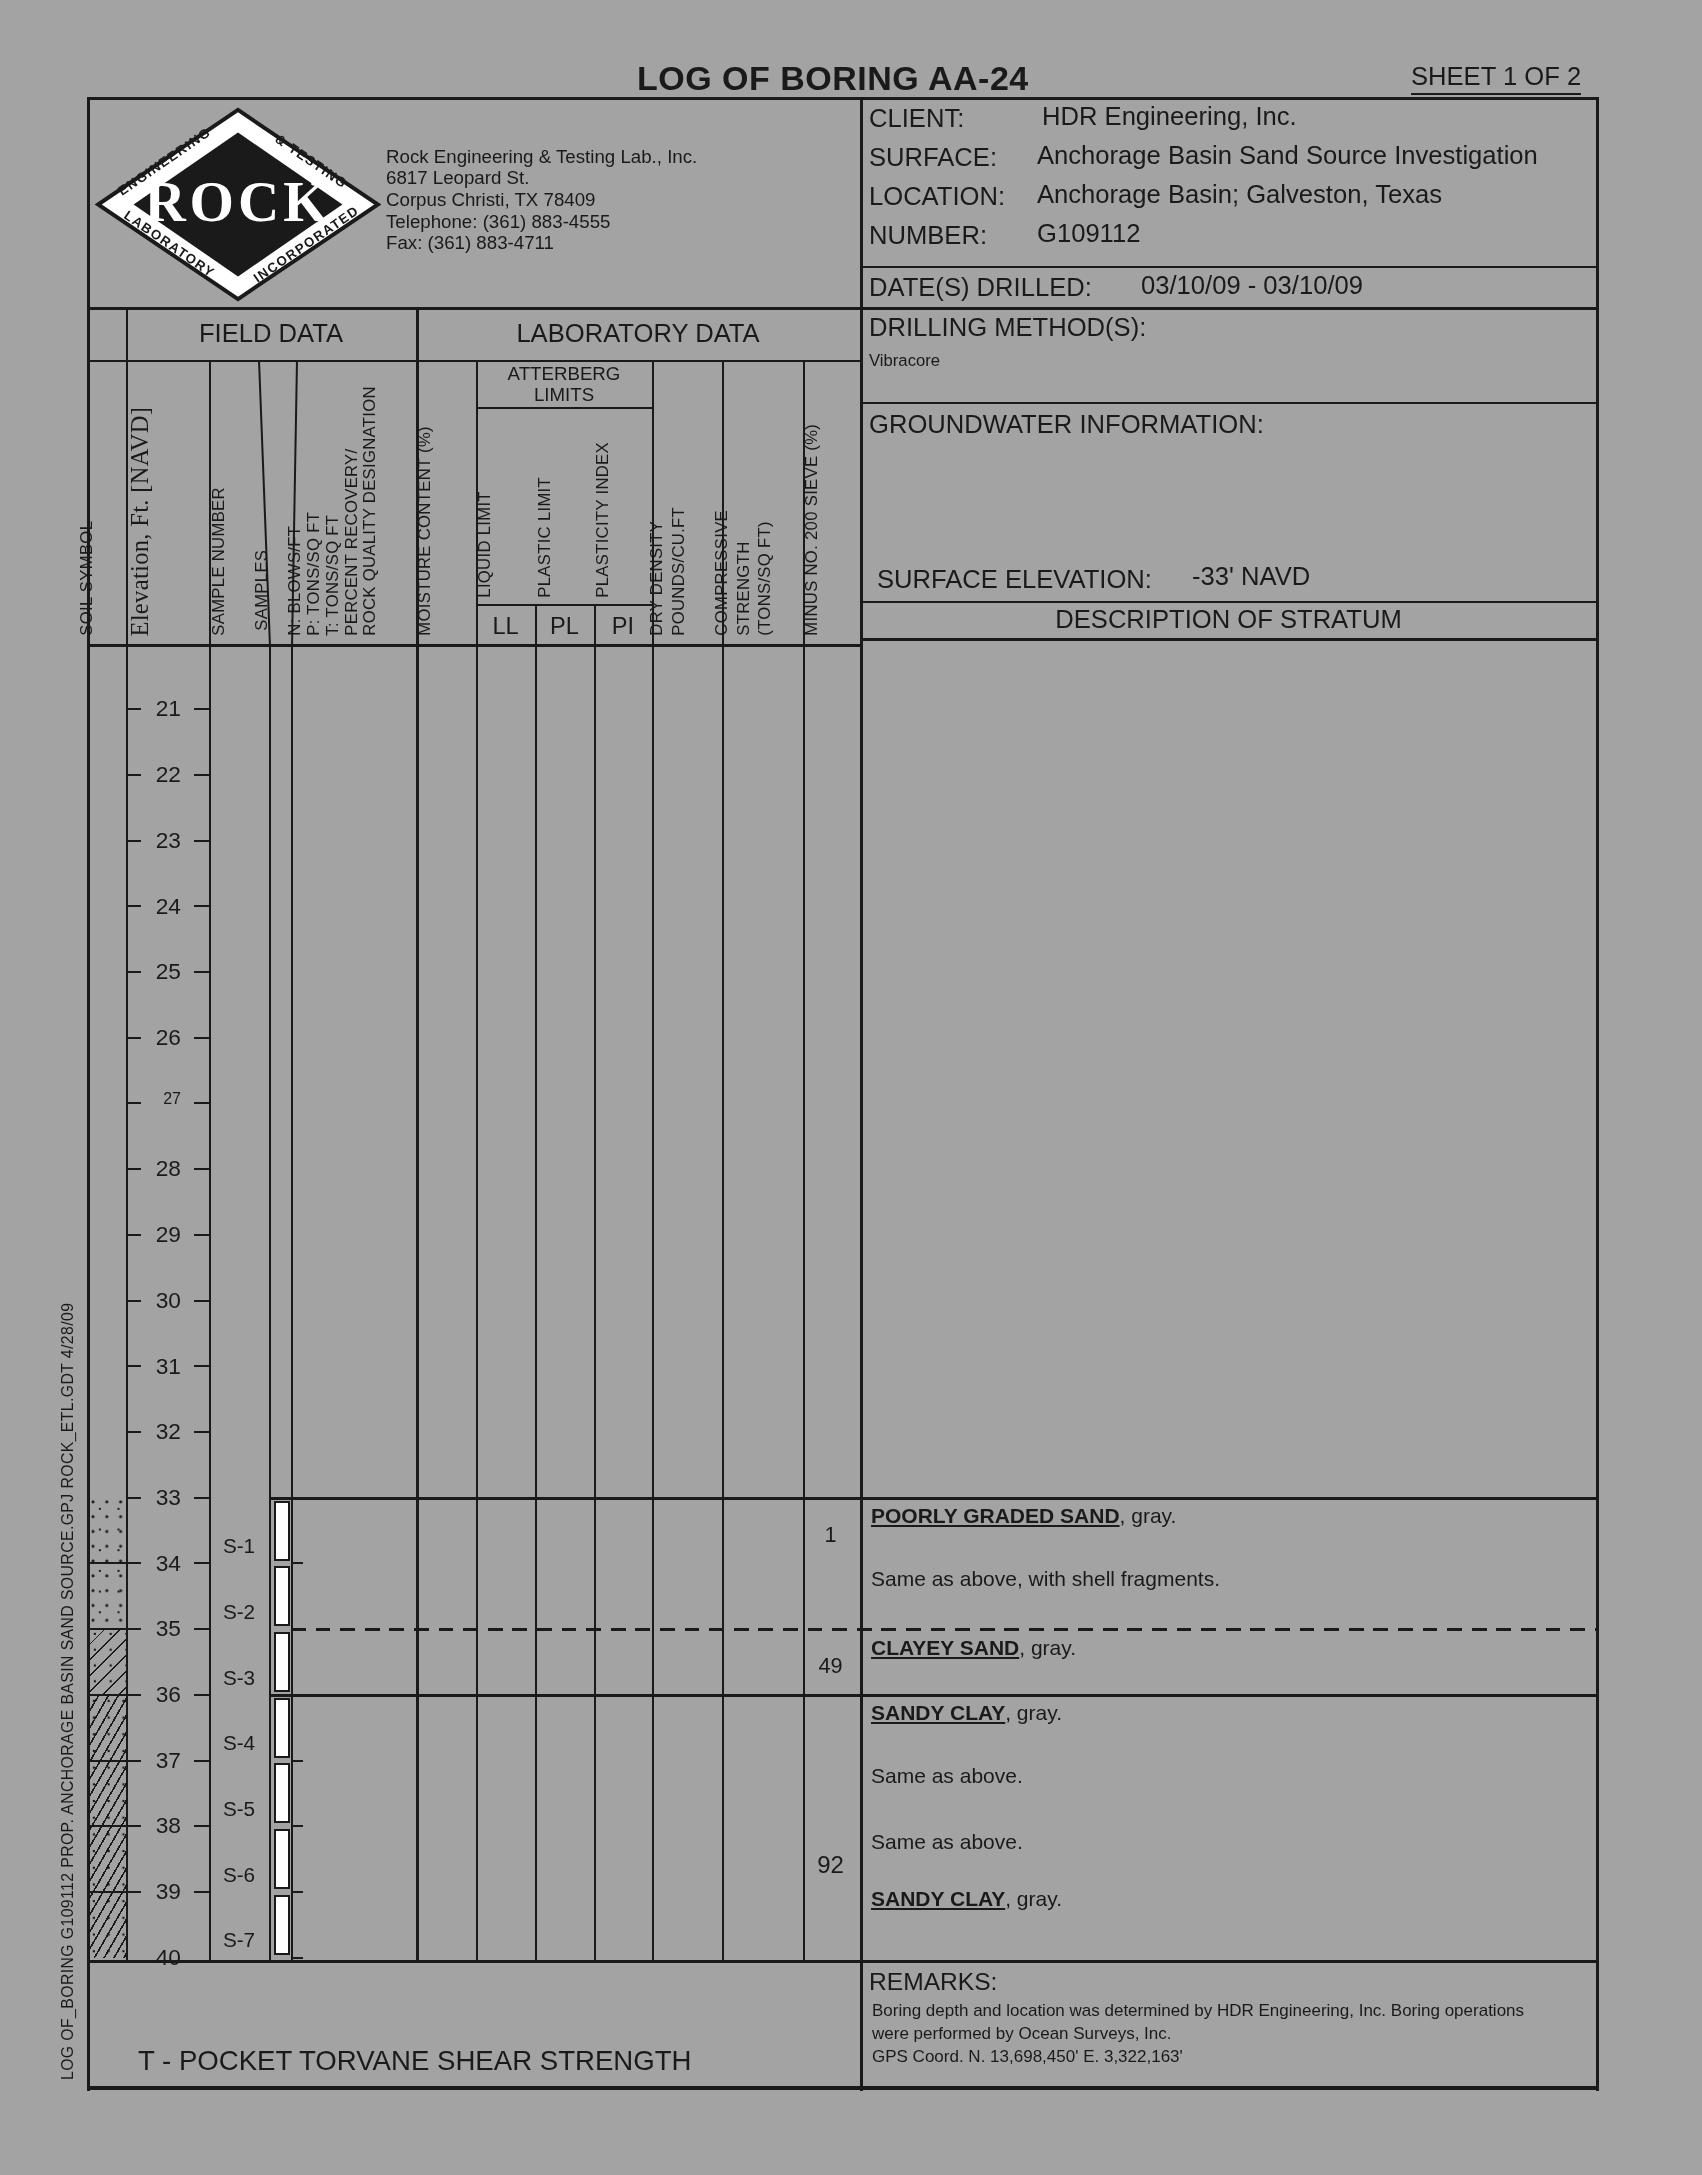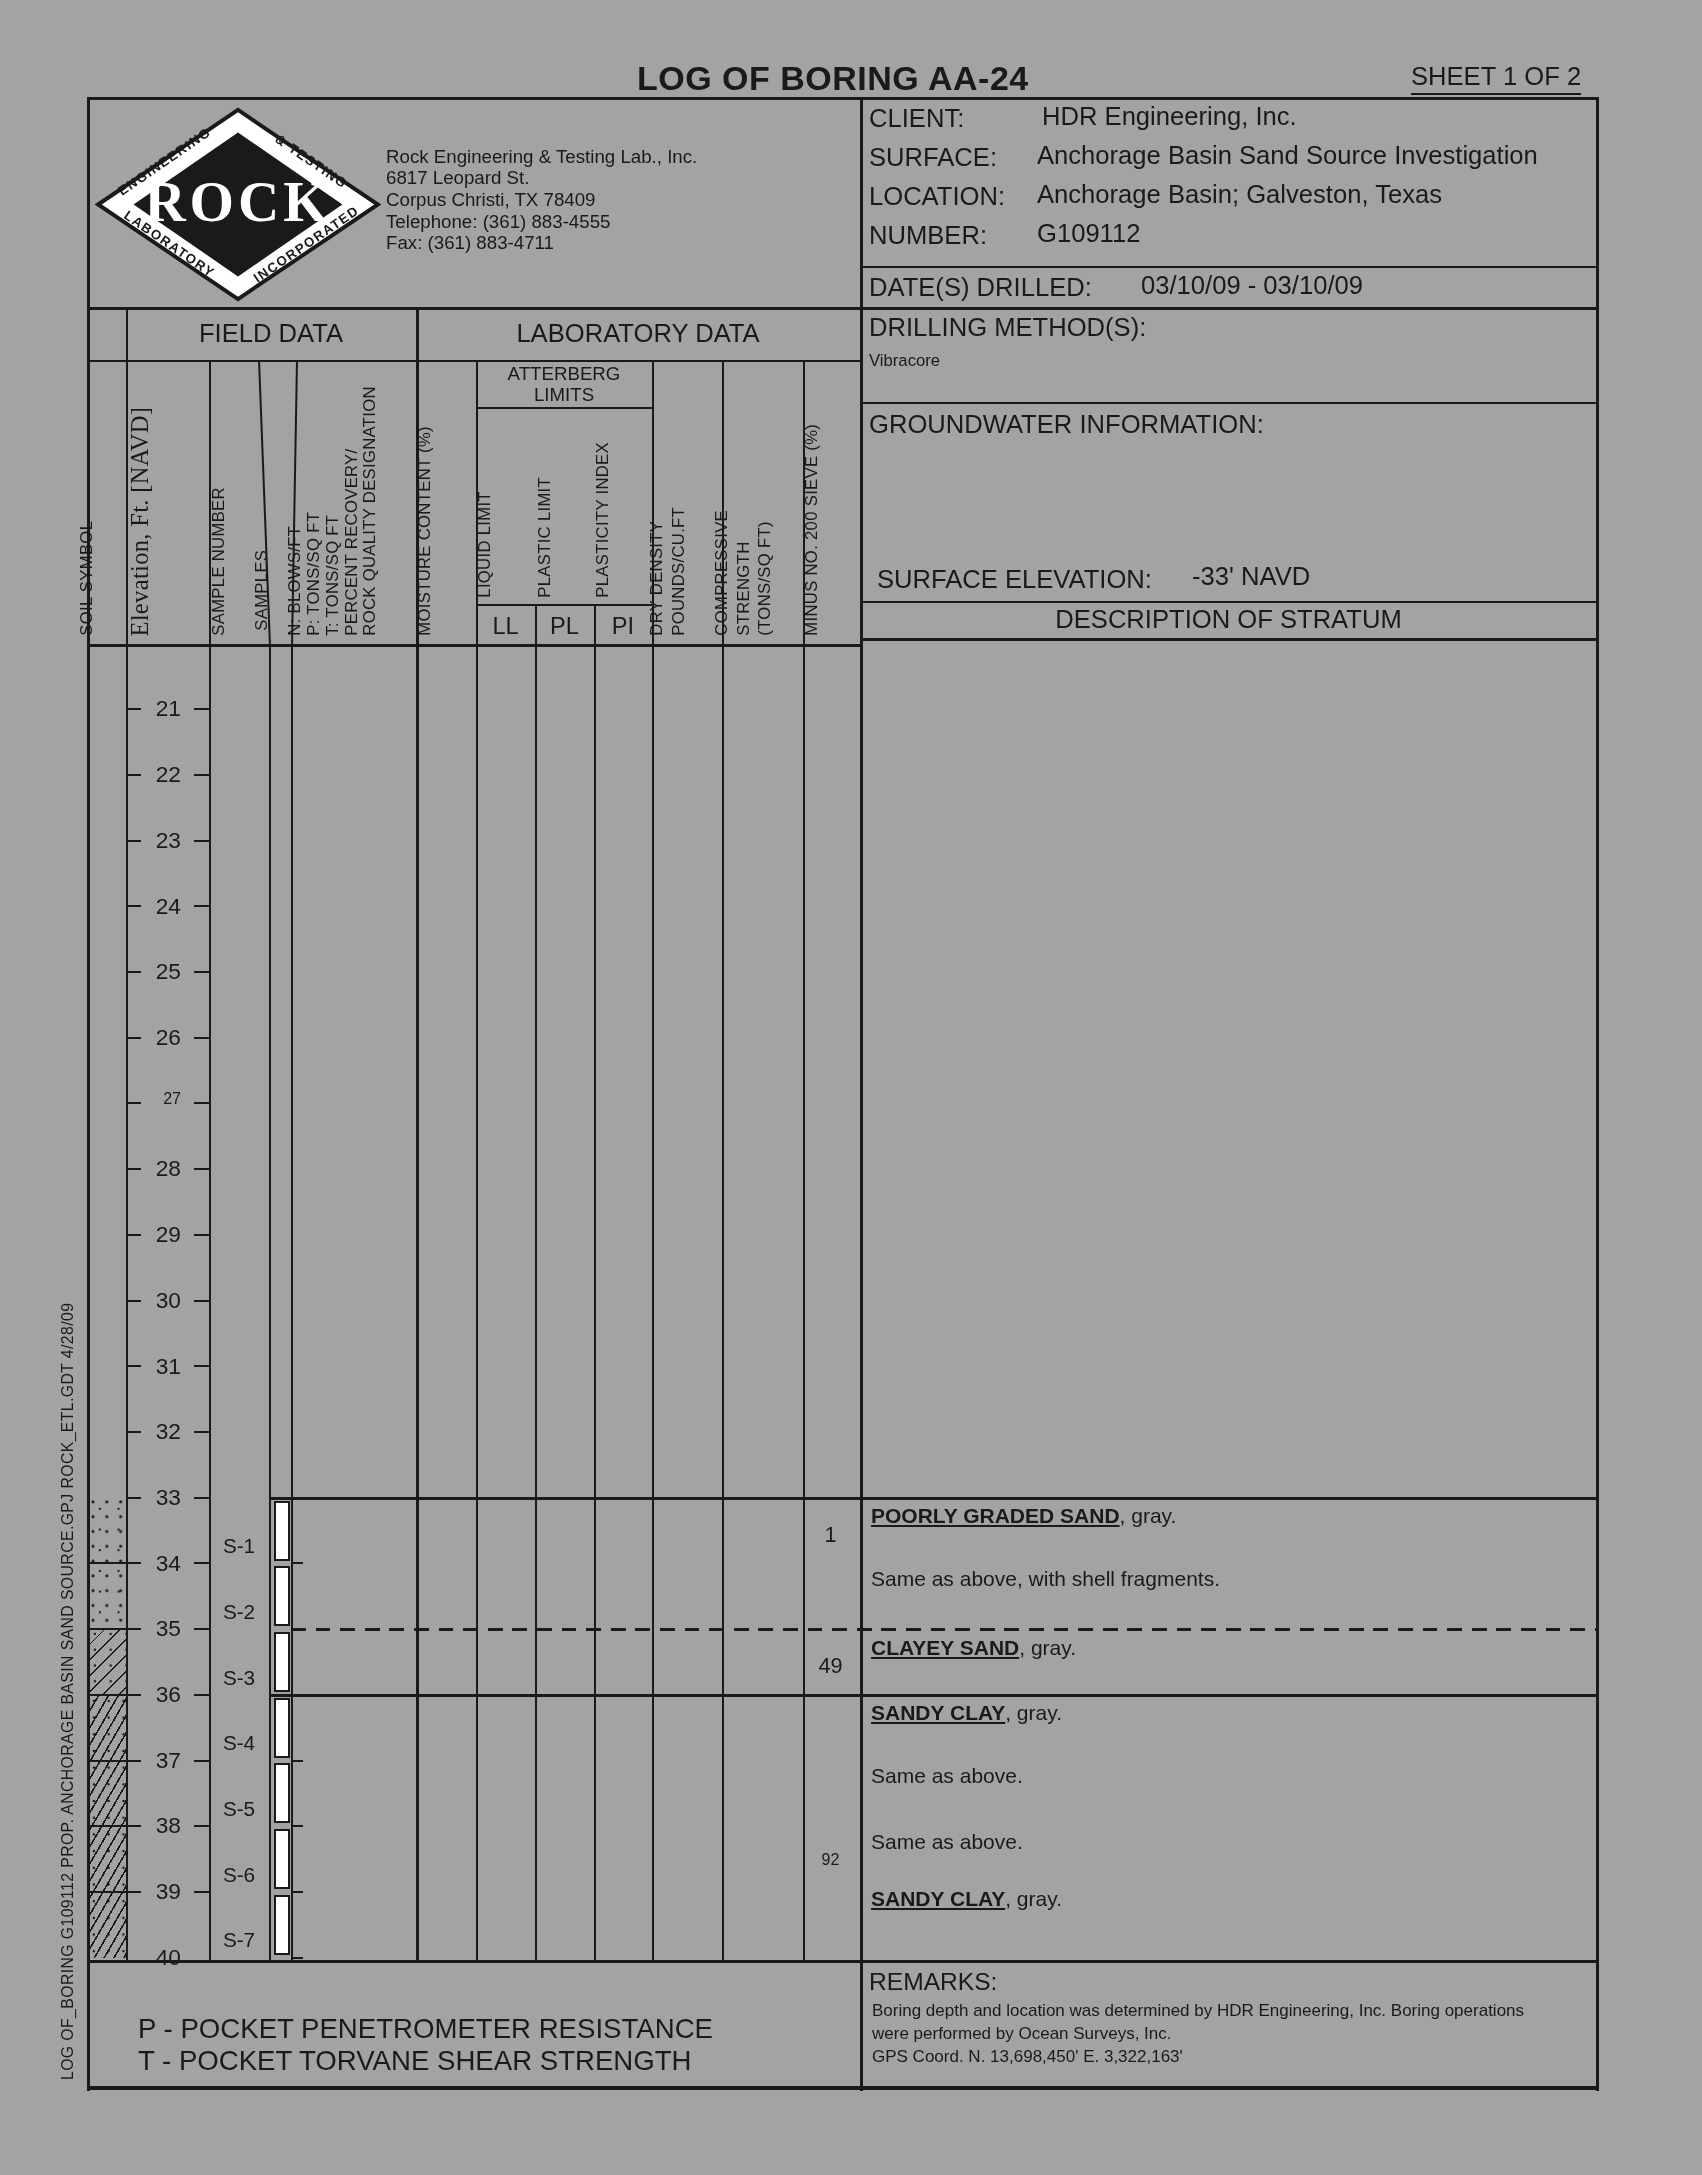--- a/index.html
+++ b/index.html
@@ -226,31 +226,30 @@
       <div class="hl" style="left:291px;top:1825px;width:11.8px;"></div>
       <div class="txt" style="left:209px;top:1797px;width:60px;text-align:center;font-size:20.7px;">S-5</div>
       <div class="samp-bar" style="top:1829px;height:56px;"></div>
       <div class="hl" style="left:291px;top:1891px;width:11.8px;"></div>
       <div class="txt" style="left:209px;top:1863px;width:60px;text-align:center;font-size:20.7px;">S-6</div>
       <div class="samp-bar" style="top:1895px;height:56px;"></div>
       <div class="hl" style="left:291px;top:1957px;width:11.8px;"></div>
       <div class="txt" style="left:209px;top:1928px;width:60px;text-align:center;font-size:20.7px;">S-7</div>
       <div class="txt" style="left:803px;top:1522px;width:55px;text-align:center;font-size:21.7px;">1</div>
       <div class="txt" style="left:803px;top:1653px;width:55px;text-align:center;font-size:21.7px;">49</div>
-      <div class="txt" style="left:803px;top:1851px;width:55px;text-align:center;font-size:16px;">92</div>
+      <div class="txt" style="left:803px;top:1851px;width:55px;text-align:center;font-size:24px;">92</div>
       <div class="desc" style="top:1504px;"><span class="bu">POORLY GRADED SAND</span>, gray.</div>
       <div class="desc" style="top:1567px;">Same as above, with shell fragments.</div>
       <div class="desc" style="top:1636px;"><span class="bu">CLAYEY SAND</span>, gray.</div>
       <div class="desc" style="top:1701px;"><span class="bu">SANDY CLAY</span>, gray.</div>
       <div class="desc" style="top:1764px;">Same as above.</div>
       <div class="desc" style="top:1830px;">Same as above.</div>
       <div class="desc" style="top:1887px;"><span class="bu">SANDY CLAY</span>, gray.</div>
     </div>
 
-  <div class="txt" style="left:138px;top:2013px;font-size:27.6px;">P - POCKET PENETROMETER RESISTANCE</div>
   <div class="txt" style="left:138px;top:2045px;font-size:27.6px;">T - POCKET TORVANE SHEAR STRENGTH</div>
 
   <div class="txt" style="left:869px;top:1968px;font-size:24.6px;">REMARKS:</div>
   <div class="txt" style="left:872px;top:2001px;font-size:17px;">Boring depth and location was determined by HDR Engineering, Inc.  Boring operations</div>
   <div class="txt" style="left:872px;top:2024px;font-size:17px;">were performed by Ocean Surveys, Inc.</div>
   <div class="txt" style="left:872px;top:2047px;font-size:17px;">GPS Coord. N. 13,698,450'  E. 3,322,163'</div>
 
 </div>
 
 

